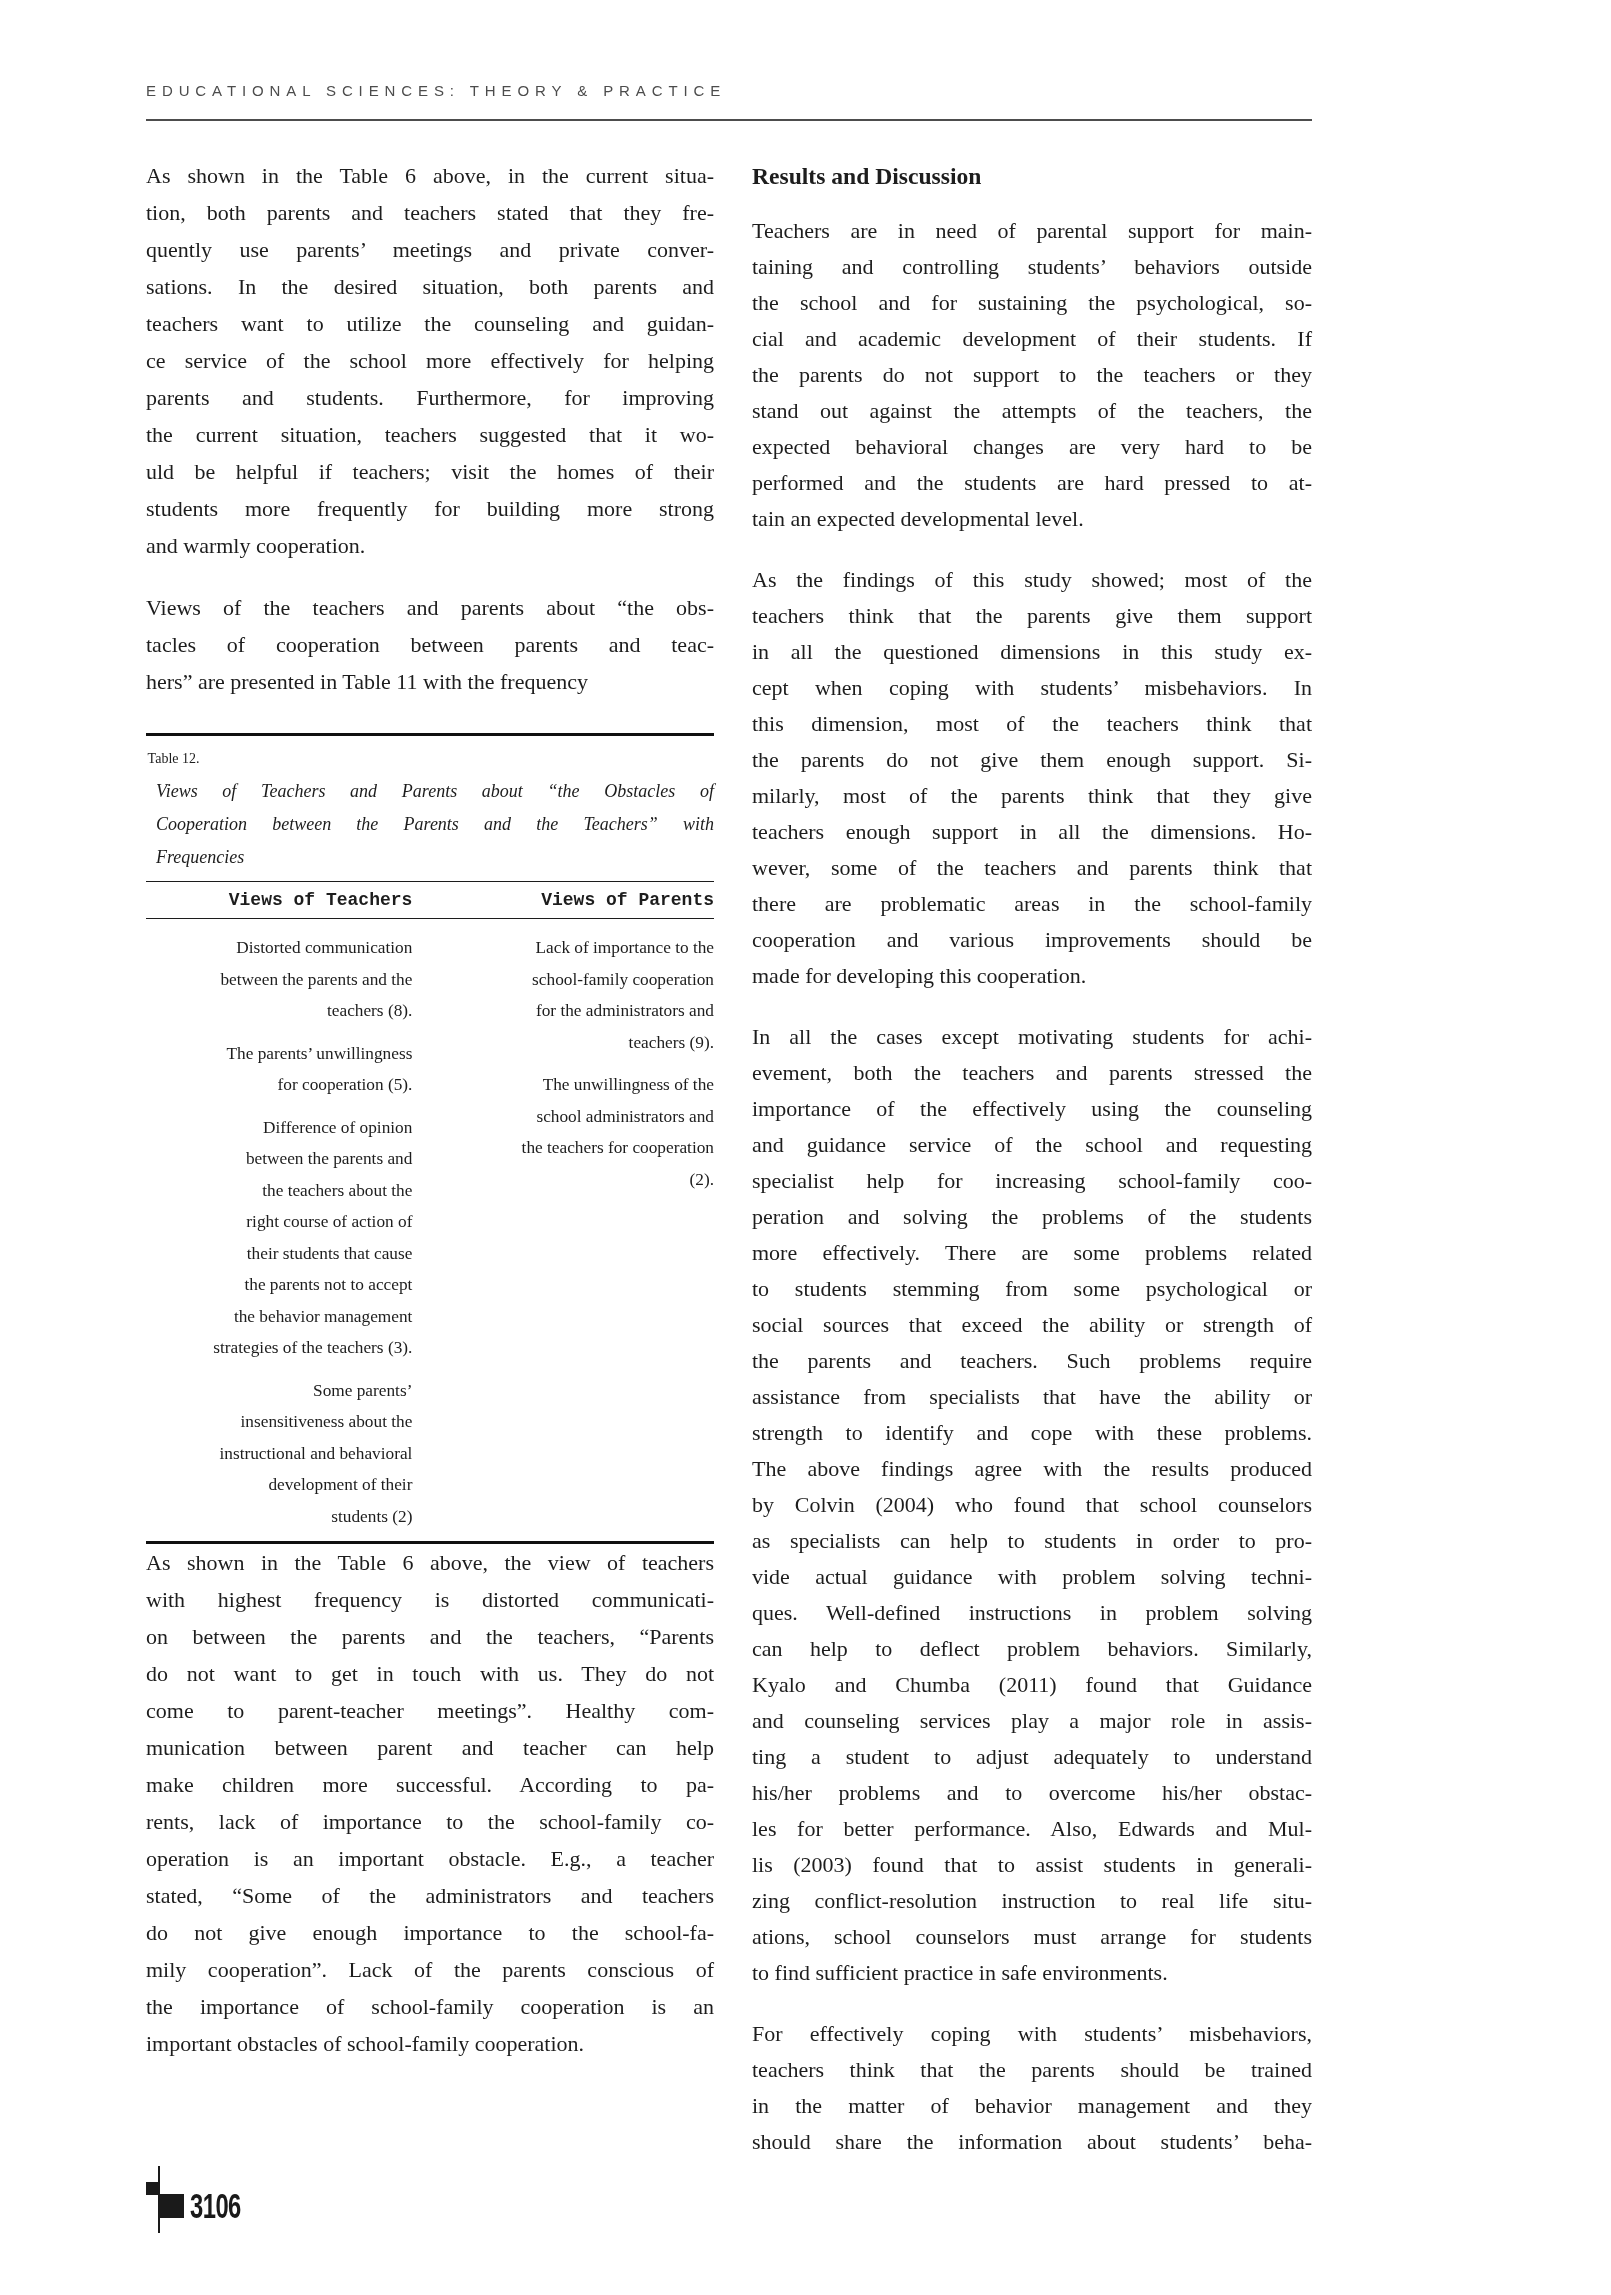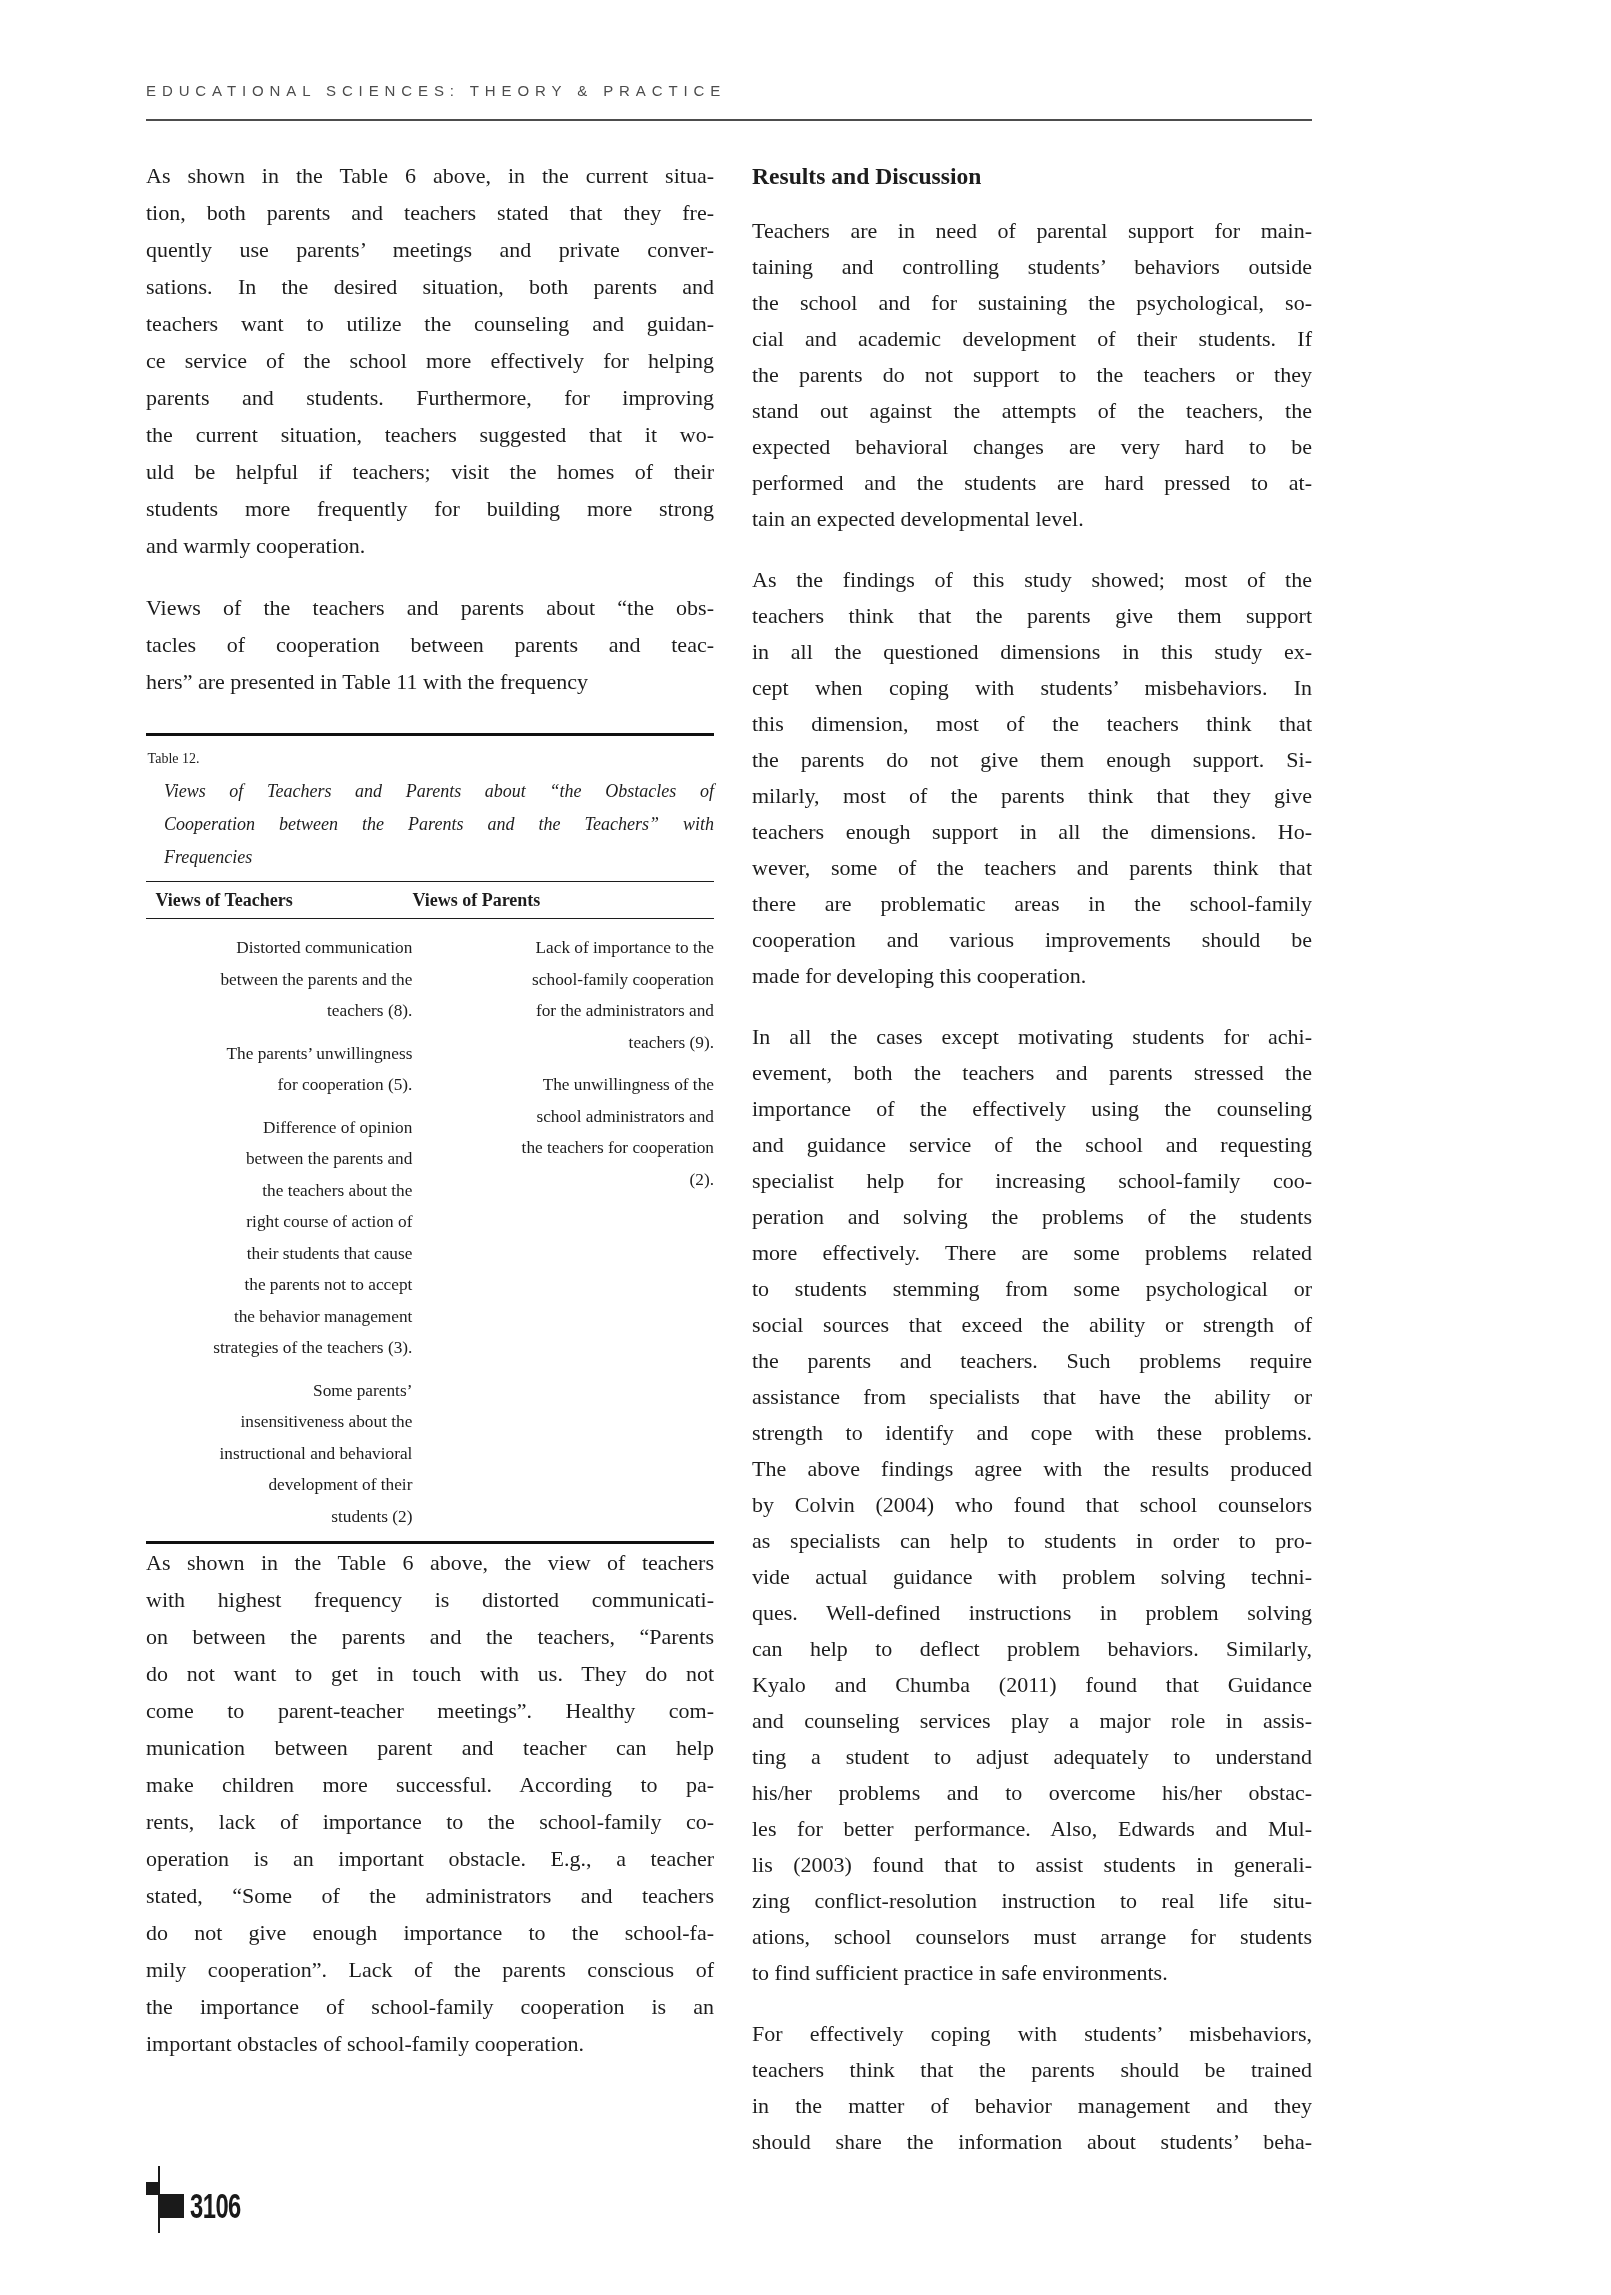--- a/index.html
+++ b/index.html
@@ -47,29 +47,29 @@
     margin-top:33px;
     border-top:3.9px solid #101010;
     border-bottom:3.9px solid #101010;
   }
   .tbl-title {
     font-weight:normal; font-size:14px;
     margin:11px 0 4.7px 1.6px; line-height:23.6px;
   }
   .tbl-caption {
     font-style:italic; font-size:18px; line-height:33px;
-    margin:0 0 7px 18px;
+    margin:0 0 7px 10px;
   }
   .tbl-headrow {
     display:grid; grid-template-columns:257px 1fr;
     border-top:1.6px solid #1c1c1c; border-bottom:1.6px solid #1c1c1c;
     padding:6.3px 0 6.3px 9.4px;
     font-weight:bold; font-size:18px; line-height:23.6px;
   }
-  .tbl-h { text-align:left; }
+  .tbl-h { text-align:right;font-family:Liberation Mono, monospace; }
   .tbl-body {
     display:grid; grid-template-columns:257px 1fr;
     padding:12.6px 0 9.4px 9.4px;
     font-size:17.3px; line-height:31.5px;
   }
   .cell-para + .cell-para { margin-top:11px; }
   .cline { text-align:right; }
 
   
   .footer-line  { position:absolute; left:158px; top:2166px; width:1.6px;  height:67px; background:#1a1a1a; }

